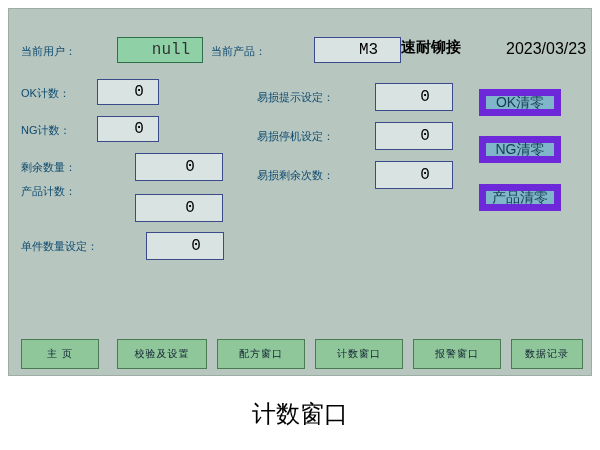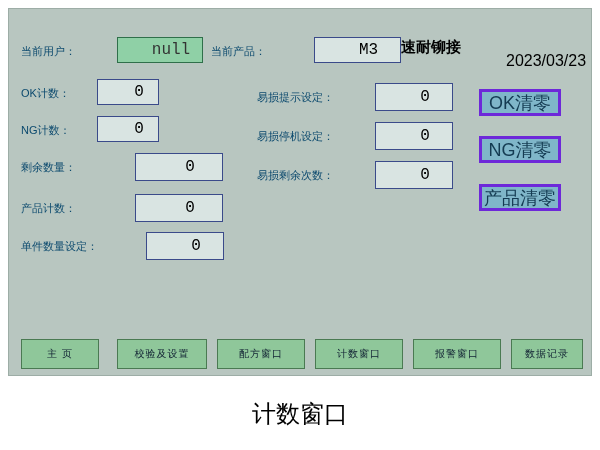--- a/index.html
+++ b/index.html
@@ -48,26 +48,26 @@
     background: #8fd0a6;
     border: 1px solid #2f6f4a;
     color: #333;
   }
   .field.prod {
     background: #d9e4e2;
   }
   .btn-right {
     position: absolute;
     background: #7fb6c9;
-    border: 3px solid #6d28d9;
+    border: 7px solid #6d28d9;
     box-sizing: border-box;
     display: flex;
     align-items: center;
     justify-content: center;
-    font-size: 18px;
+    font-size: 14px;
     color: #143b52;
     cursor: pointer;
   }
   .btn-bottom {
     position: absolute;
     background: #8fc79a;
     border: 1px solid #4a7a52;
     box-sizing: border-box;
     display: flex;
     align-items: center;
@@ -107,32 +107,32 @@
 
 <div id="hmi">
 
   <div class="lbl" style="left:12px; top:32px;">当前用户：</div>
   <div class="field user" style="left:108px; top:28px; width:86px; height:26px;">null</div>
 
   <div class="lbl" style="left:202px; top:32px;">当前产品：</div>
   <div class="field prod" style="left:305px; top:28px; width:87px; height:26px;">M3</div>
 
   <div id="title-main" style="left:392px; top:29px;">速耐铆接</div>
-  <div id="date" style="left:497px; top:43px;">2023/03/23</div>
+  <div id="date" style="left:497px; top:31px;">2023/03/23</div>
 
   <div class="lbl" style="left:12px; top:74px;">OK计数：</div>
   <div class="field" style="left:88px; top:70px; width:62px; height:26px;">0</div>
 
   <div class="lbl" style="left:12px; top:111px;">NG计数：</div>
   <div class="field" style="left:88px; top:107px; width:62px; height:26px;">0</div>
 
   <div class="lbl" style="left:12px; top:148px;">剩余数量：</div>
   <div class="field" style="left:126px; top:144px; width:88px; height:28px;">0</div>
 
-  <div class="lbl" style="left:12px; top:189px;">产品计数：</div>
+  <div class="lbl" style="left:12px; top:172px;">产品计数：</div>
   <div class="field" style="left:126px; top:185px; width:88px; height:28px;">0</div>
 
   <div class="lbl" style="left:12px; top:227px;">单件数量设定：</div>
   <div class="field" style="left:137px; top:223px; width:78px; height:28px;">0</div>
 
   <div class="lbl" style="left:248px; top:78px;">易损提示设定：</div>
   <div class="field" style="left:366px; top:74px; width:78px; height:28px;">0</div>
 
   <div class="lbl" style="left:248px; top:117px;">易损停机设定：</div>
   <div class="field" style="left:366px; top:113px; width:78px; height:28px;">0</div>

